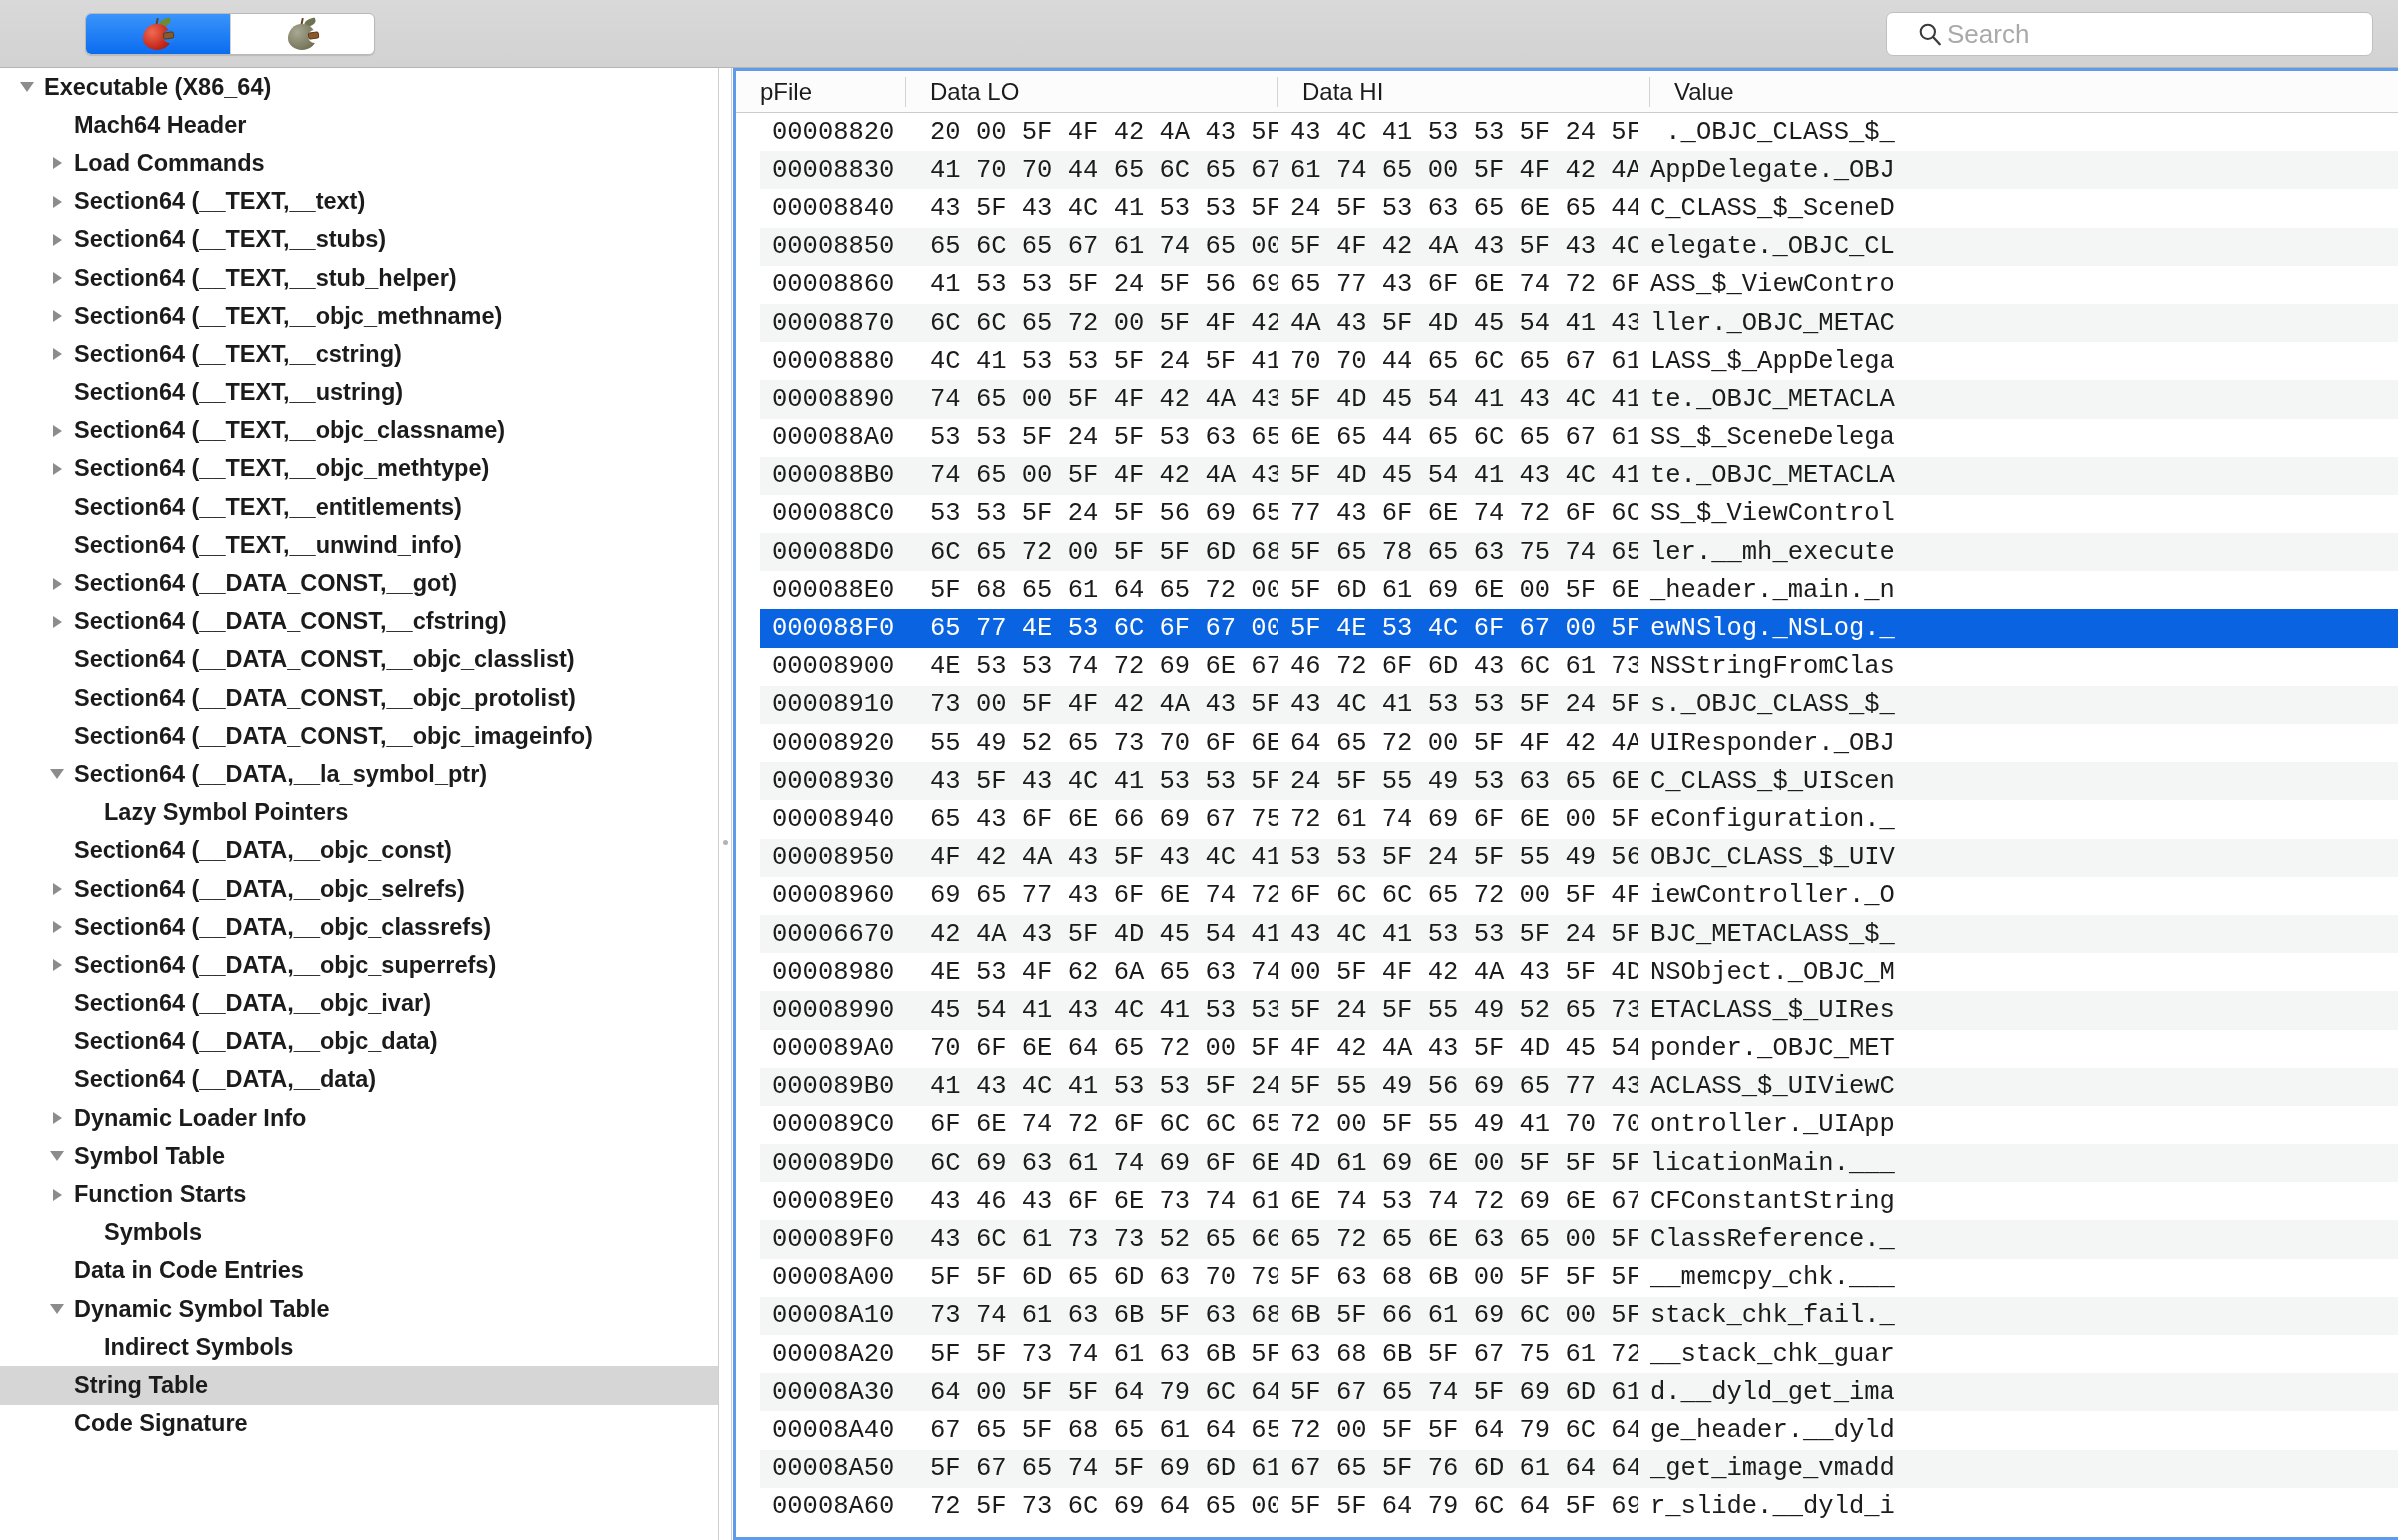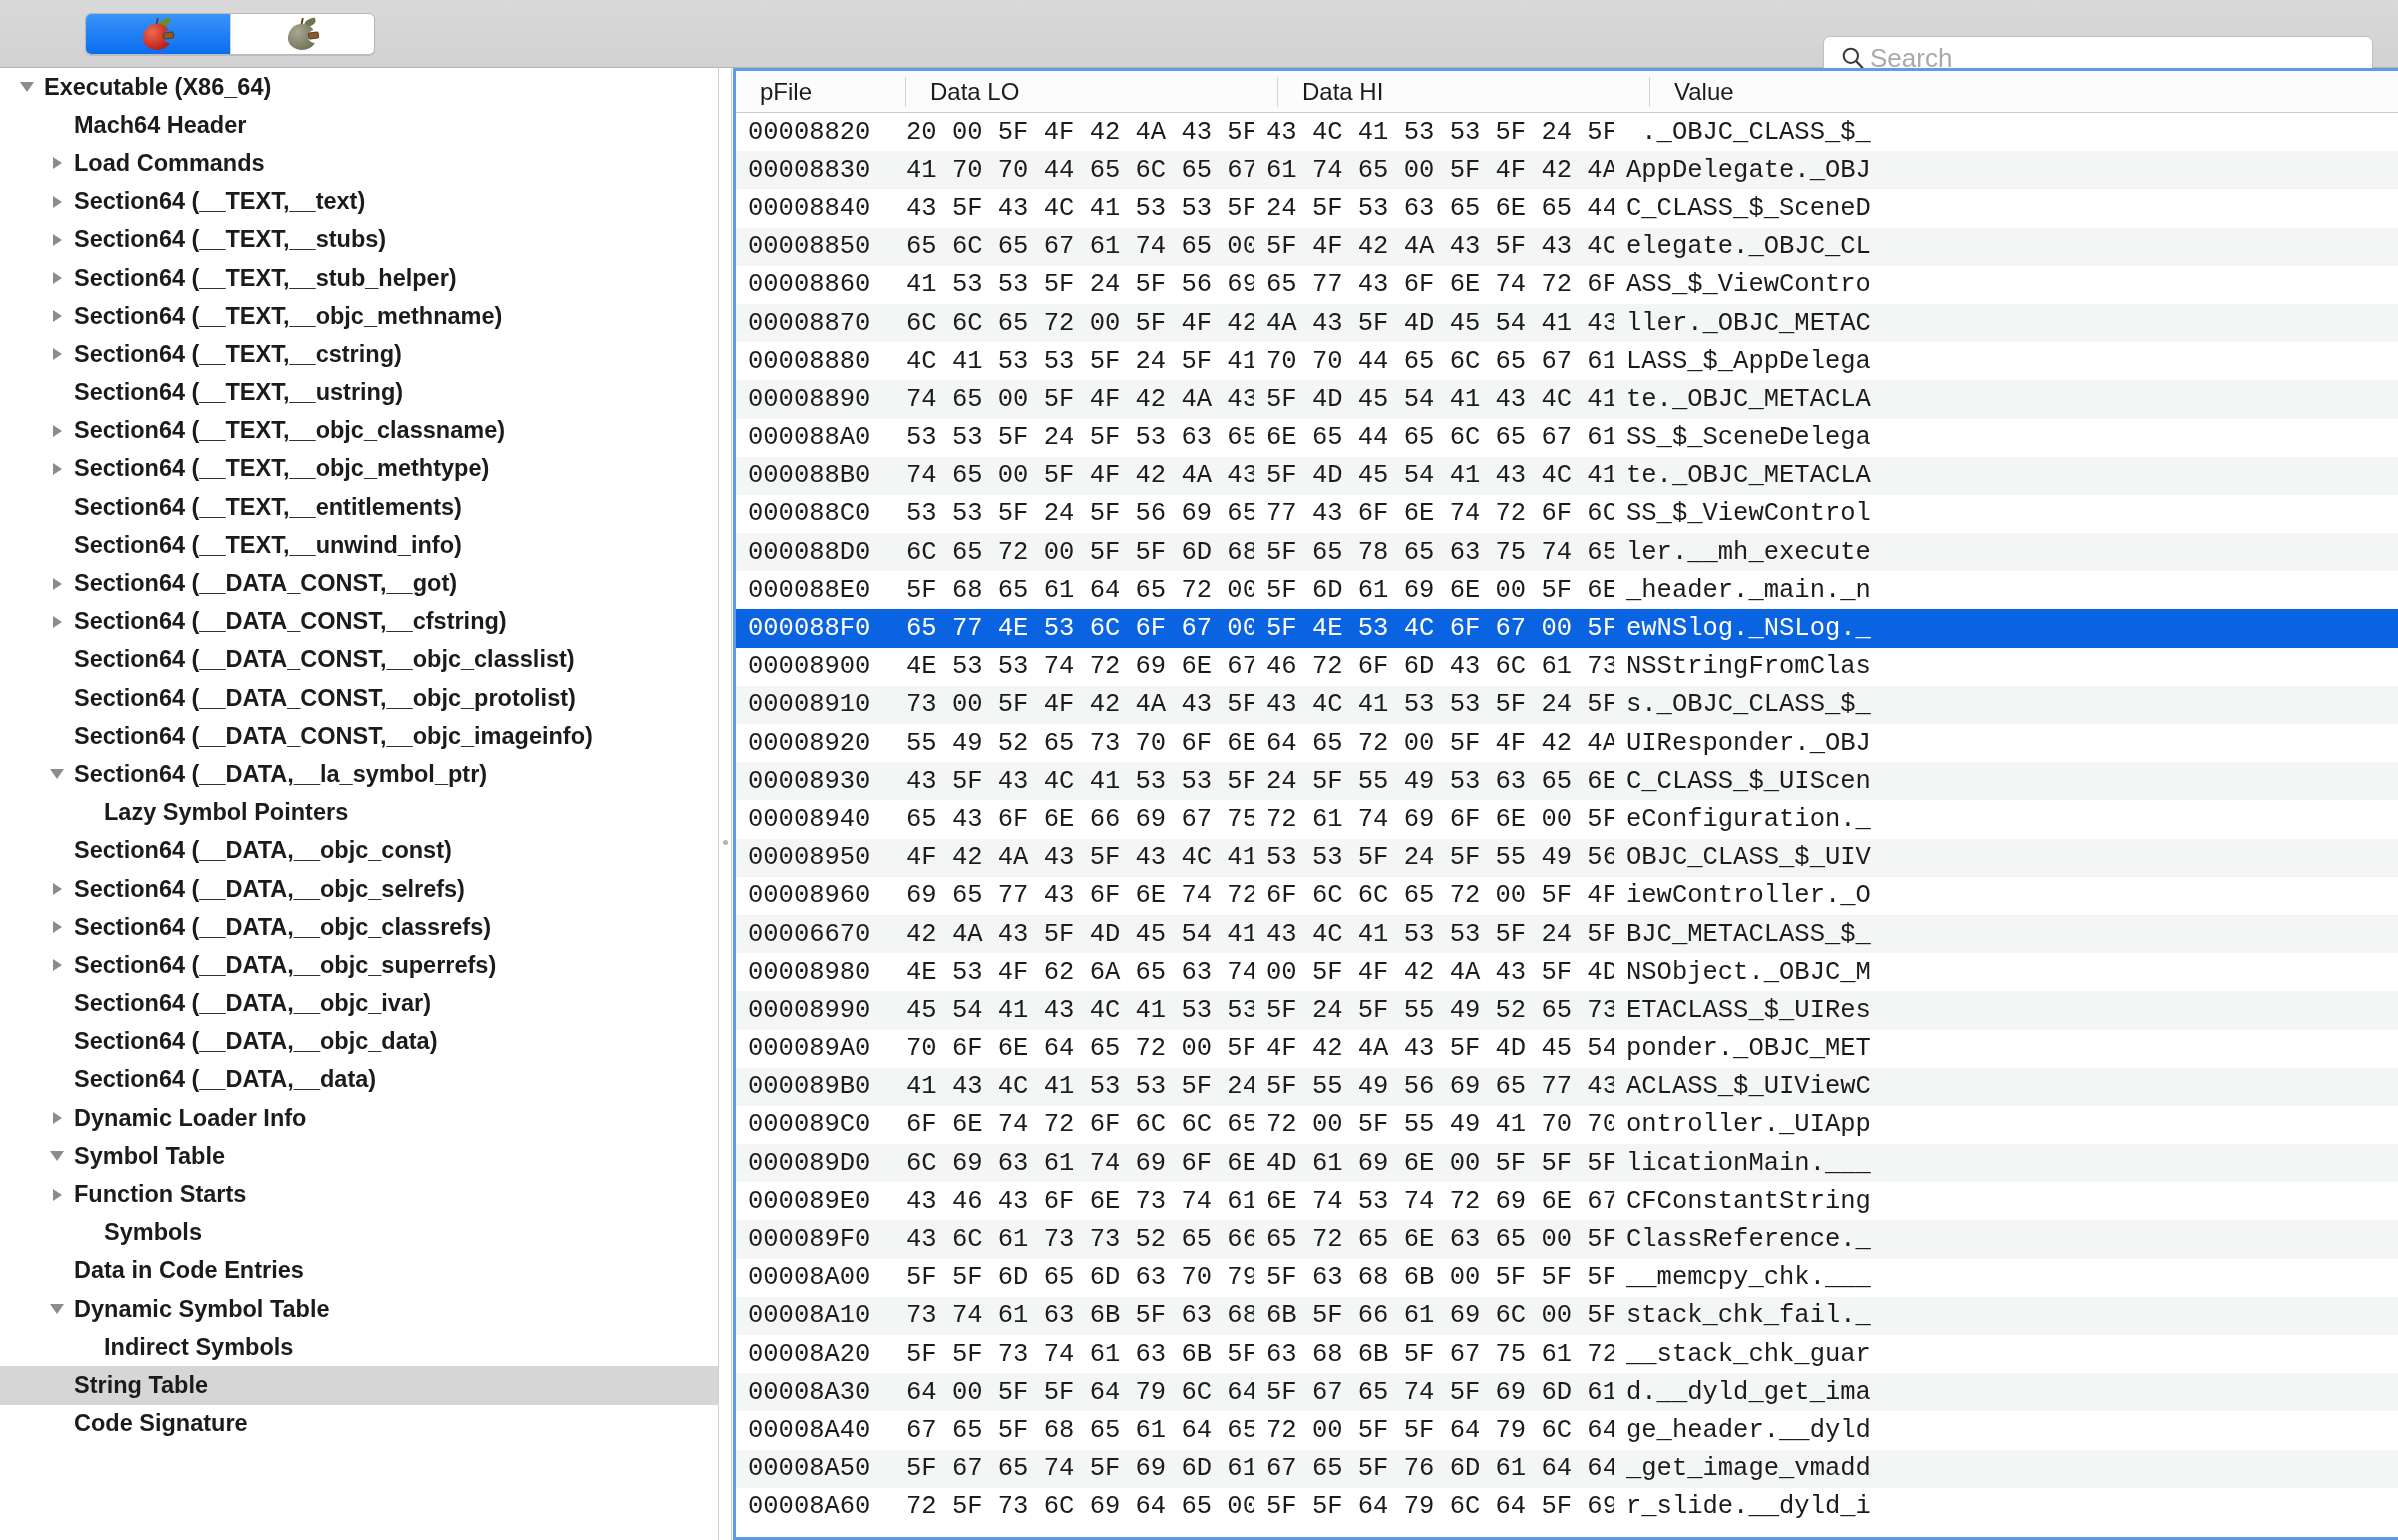--- a/index.html
+++ b/index.html
@@ -76,27 +76,26 @@
     position: absolute; right: 1px; top: 15px;
     width: 11px; height: 7px;
     background: #8b5a2b;
     border-radius: 2px;
     transform: rotate(-8deg);
     border: 1px solid #5d3a19;
   }
 
   #searchbox {
     position: absolute; right: 25px; top: 12px;
-    width: 550px; height: 44px;
+    width: 487px; height: 44px;
     background: #ffffff;
     border: 1px solid #c0c0c0;
     border-radius: 7px;
     display: flex; align-items: center;
-    padding: 0 10px;
-    margin-top: 24px;
+    padding: 0 24px;
   }
   #searchbox svg { flex: 0 0 auto; margin-left: 6px; }
   #search-input {
     border: 0; outline: none;
     font-family: "Liberation Sans", sans-serif;
     font-size: 26px;
     color: #222;
     background: transparent;
     width: 100%;
     margin-left: 2px;
@@ -192,20 +191,21 @@
   .c-pfile { width: 158px; flex: 0 0 158px; }
   .c-lo    { width: 360px; flex: 0 0 360px; }
   .c-hi    { width: 360px; flex: 0 0 360px; text-align: center; }
   .c-val   { flex: 1 1 auto; }
 
   #table-body {
     position: relative;
     font-family: "Liberation Mono", monospace;
     font-size: 25.5px;
     color: #1b1b1b;
+    padding-left: 24px;
   }
   .tr {
     display: flex;
     height: 38.2px;
     align-items: center;
     white-space: pre;
   }
   .tr.alt { background: #f4f6f5; }
   .tr.sel { background: #0a64e1; color: #ffffff; }
   .tr .td { padding-left: 12px; overflow: hidden; }

